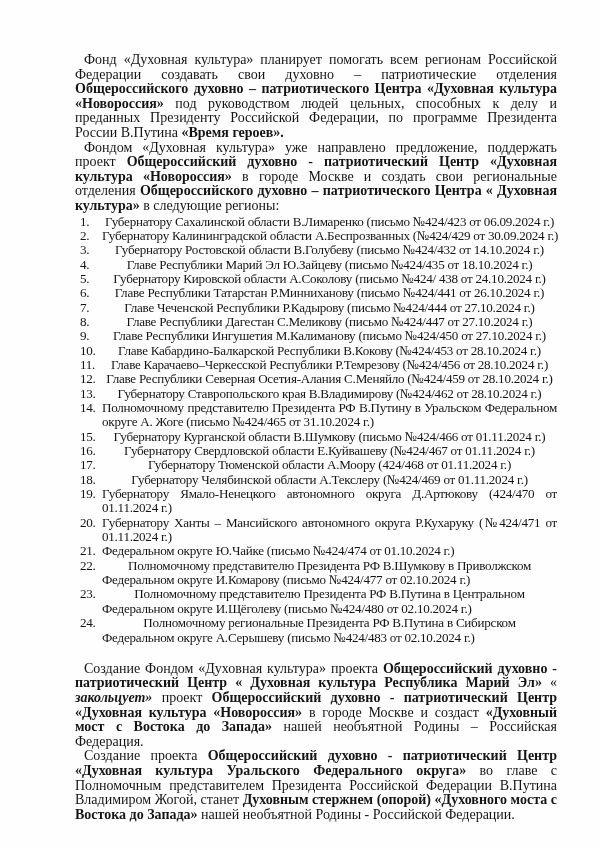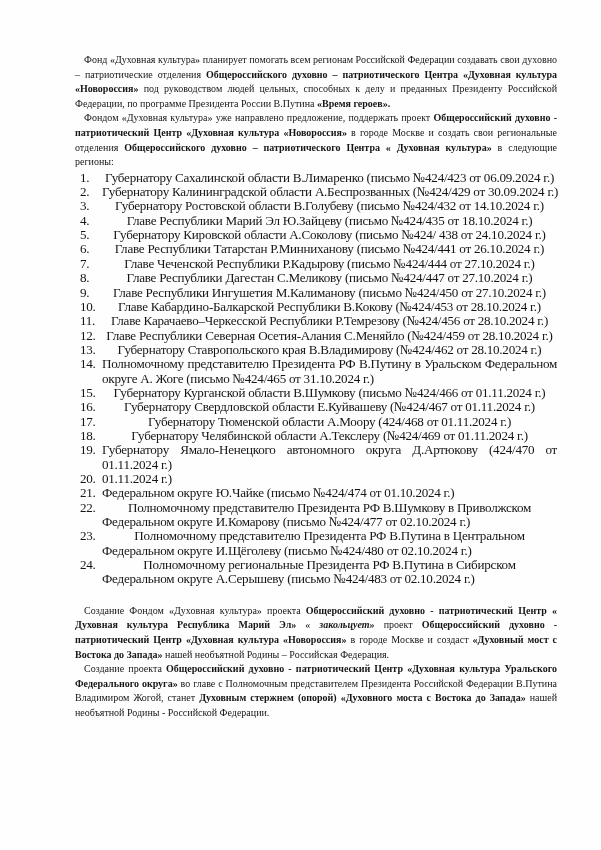--- a/index.html
+++ b/index.html
@@ -17,21 +17,21 @@
     overflow: hidden;
   }
   .content {
     position: absolute;
     left: 75px;
     top: 53px;
     width: 482px;
   }
   .para {
     margin: 0;
-    font-size: 10px;
+    font-size: 14px;
     line-height: 14.6px;
     text-align: justify;
     text-indent: 9px;
   }
   .para .b { font-weight: bold; }
   .para .i { font-style: italic; }
   .list {
     margin: 1px 0 0 0;
     font-size: 13.1px;
     line-height: 14.35px;
@@ -139,20 +139,21 @@
           <span class="num">18.</span>
           <span class="l1">Губернатору Челябинской области А.Текслеру (№424/469 от 01.11.2024 г.)</span>
         </div>
         <div class="list-item jfirst">
           <span class="num">19.</span>
           <span class="l1">Губернатору Ямало-Ненецкого автономного округа Д.Артюкову (424/470 от</span>
           <span class="l2">01.11.2024 г.)</span>
         </div>
         <div class="list-item jfirst">
           <span class="num">20.</span>
+          <span class="l1">Губернатору Ханты – Мансийского автономного округа Р.Кухаруку (№424/471 от</span>
           <span class="l2">01.11.2024 г.)</span>
         </div>
         <div class="list-item jfirst">
           <span class="num">21.</span>
           <span class="l2">Федеральном округе Ю.Чайке (письмо №424/474 от 01.10.2024 г.)</span>
         </div>
         <div class="list-item">
           <span class="num">22.</span>
           <span class="l1">Полномочному представителю Президента РФ В.Шумкову в Приволжском</span>
           <span class="l2">Федеральном округе  И.Комарову (письмо №424/477 от 02.10.2024 г.)</span>

